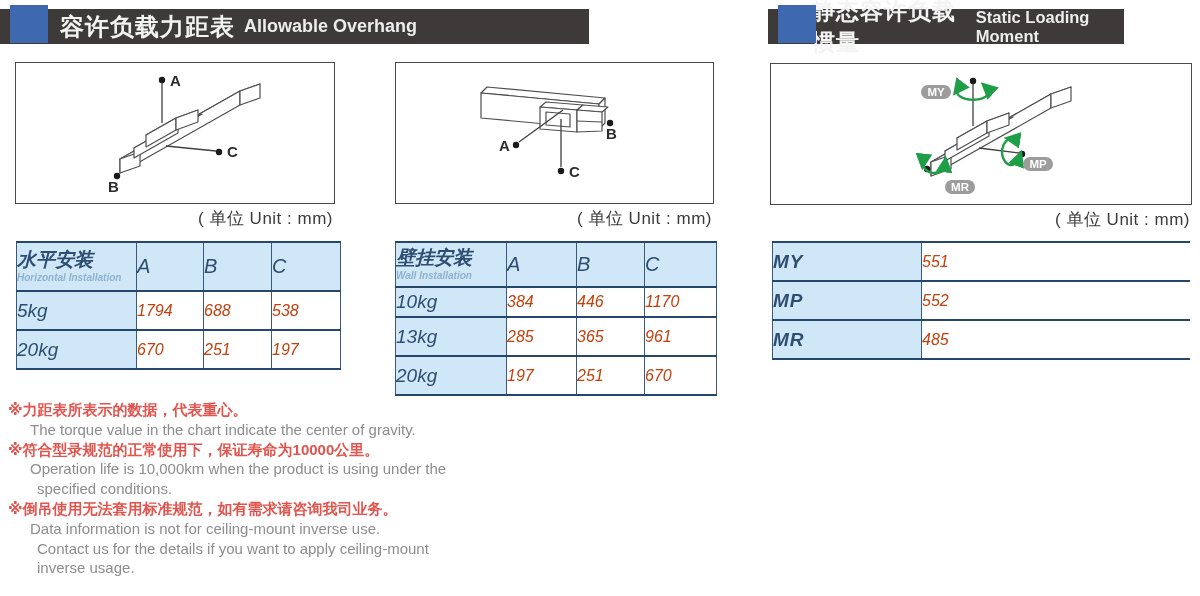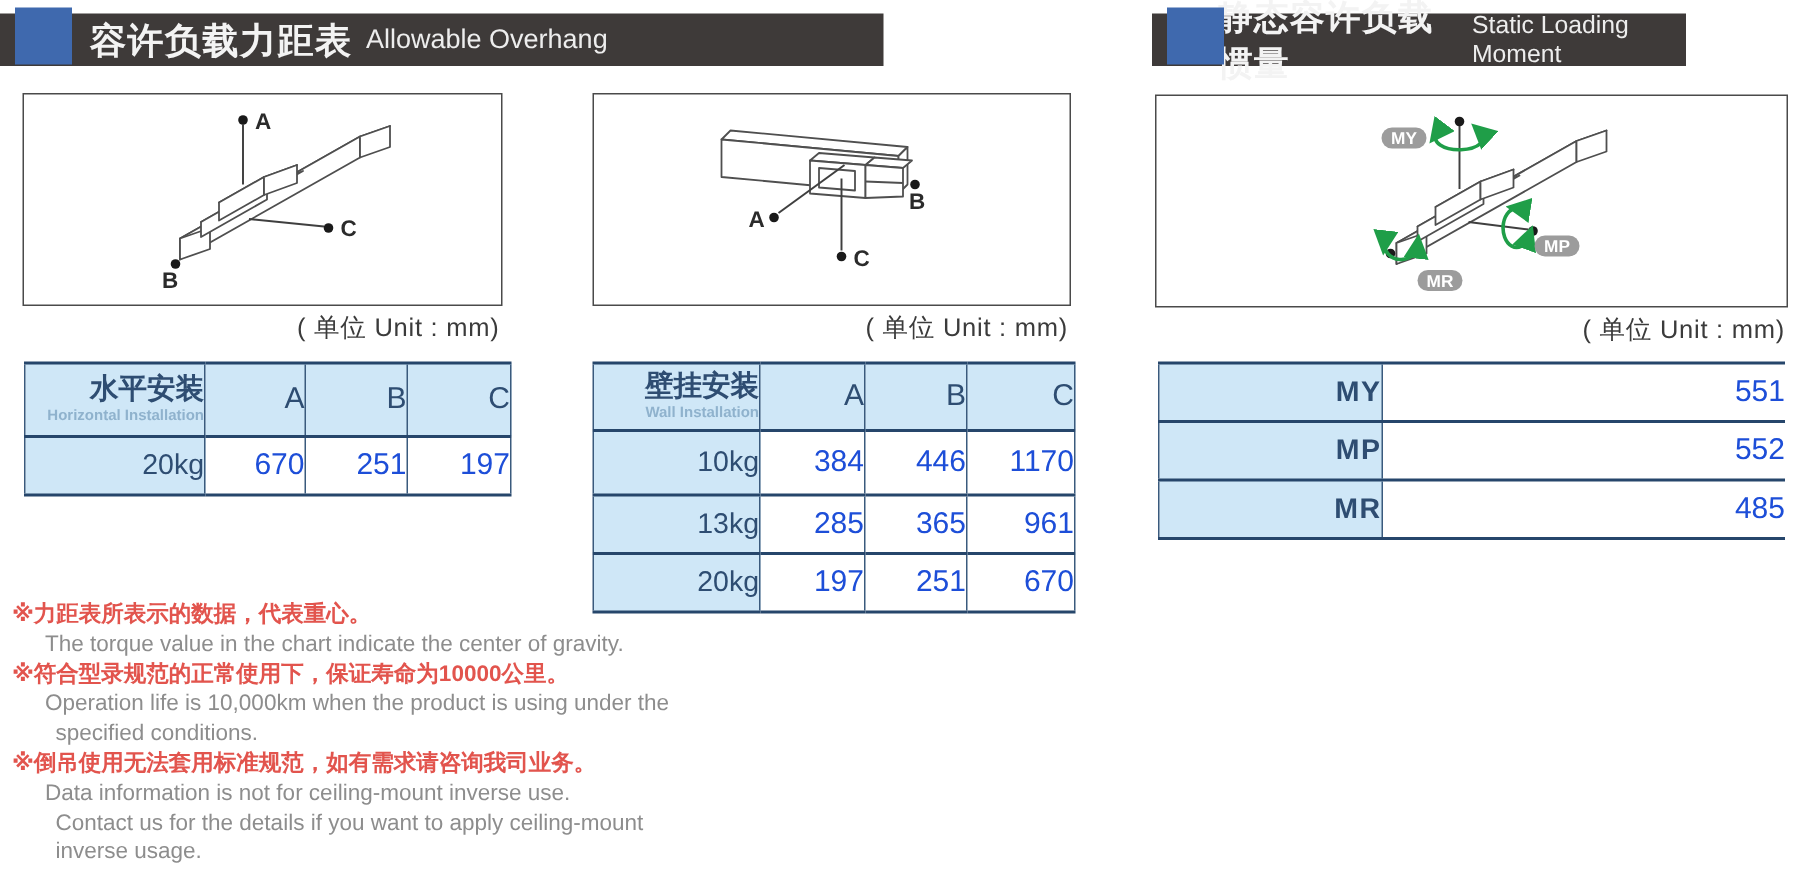--- a/index.html
+++ b/index.html
@@ -3,43 +3,43 @@
 <meta charset="utf-8">
 <style>
   html,body{margin:0;padding:0;background:#ffffff;}
   .page{position:relative;width:1200px;height:596px;background:#ffffff;overflow:hidden;
         font-family:"Liberation Sans","DejaVu Sans",sans-serif;}
 
   
   .bar{position:absolute;top:9px;height:35px;background:#3e3a39;display:flex;align-items:center;}
   .bar .accent{position:absolute;left:10px;top:-4px;width:38px;height:38px;background:#3f69ae;}
   .bar .t-zh{color:#f3f3f3;font-size:24px;font-weight:700;letter-spacing:1px;}
-  .bar .t-en{color:#ededed;font-size:18px;font-weight:400;margin-left:9px;}
+  .bar .t-en{color:#ededed;font-size:18px;font-weight:700;margin-left:9px;}
   .bar-left{left:0;width:589px;}
   .bar-left .t-zh{margin-left:60px;}
   .bar-right{left:768px;width:356px;}
   .bar-right .t-zh{margin-left:44px;font-size:23px;}
   .bar-right .t-en{font-size:16.5px;margin-left:7px;}
 
   
   .dbox{position:absolute;border:1.5px solid #4a4a4a;background:#fff;}
   .dbox svg{display:block;}
   .unit{position:absolute;font-size:17px;color:#3b3b3b;text-align:right;letter-spacing:0.5px;}
 
   
   table.spec{border-collapse:collapse;table-layout:fixed;position:absolute;background:#fff;}
   table.spec td,table.spec th{border-left:1.5px solid #3a5a7d;border-right:1.5px solid #3a5a7d;
       border-top:2.5px solid #26466b;border-bottom:2.5px solid #26466b;
-      text-align:right;vertical-align:middle;padding:0;}
+      text-align:left;vertical-align:middle;padding:0;font-style:italic;}
   .blue{background:#cfe7f7;}
   .th-zh{font-size:19px;font-weight:700;color:#2e4d72;line-height:1.1;}
   .th-en{font-size:10px;color:#8fb2cd;line-height:1.1;margin-top:1px;}
   .col-letter{font-size:20px;color:#2e4d72;font-weight:500;}
   .row-label{font-size:19px;color:#2e4d72;font-weight:500;}
-  .num{font-size:20px;color:#1d4ed8;}
+  .num{font-size:16px;color:#c2410c;}
   table.moment td{height:37px;}
   table.moment .m-label{font-size:19px;font-weight:700;color:#2e4d72;letter-spacing:1px;}
   table.moment .val-cell{border-right:none;}
 
   
   .notes{position:absolute;left:8px;top:400px;width:480px;}
   .note-line{line-height:19.8px;white-space:nowrap;}
   .note-zh{font-size:15px;font-weight:600;color:#e2544d;}
   .note-en{font-size:15px;color:#8d8d8d;padding-left:22px;}
   .note-en.cont{padding-left:29px;}
@@ -180,40 +180,46 @@
         <tr style="height:49px;">
       <th class="blue" style="width:119px;">
         <div class="th-zh">水平安装</div>
         <div class="th-en">Horizontal Installation</div>
       </th>
       <th class="blue col-letter" style="width:66px;">A</th>
       <th class="blue col-letter" style="width:67px;">B</th>
       <th class="blue col-letter" style="width:68px;">C</th>
     </tr>
     <tr style="height:39px;">
+      <td class="blue row-label">5kg</td>
+      <td class="num">1794</td>
+      <td class="num">688</td>
+      <td class="num">538</td>
+    </tr>
+    <tr style="height:39px;">
       <td class="blue row-label">20kg</td>
       <td class="num">670</td>
       <td class="num">251</td>
       <td class="num">197</td>
     </tr>
   </tbody>
     </table>
 
   <table class="spec" style="left:395px;top:241px;width:317px;">
     <tbody>
         <tr style="height:45px;">
       <th class="blue" style="width:110px;">
         <div class="th-zh">壁挂安装</div>
         <div class="th-en">Wall Installation</div>
       </th>
       <th class="blue col-letter" style="width:69px;">A</th>
       <th class="blue col-letter" style="width:67px;">B</th>
       <th class="blue col-letter" style="width:71px;">C</th>
     </tr>
-    <tr style="height:43px;">
+    <tr style="height:30px;">
       <td class="blue row-label">10kg</td>
       <td class="num">384</td>
       <td class="num">446</td>
       <td class="num">1170</td>
     </tr>
     <tr style="height:39px;padding-left:19px;">
       <td class="blue row-label">13kg</td>
       <td class="num">285</td>
       <td class="num">365</td>
       <td class="num">961</td>

